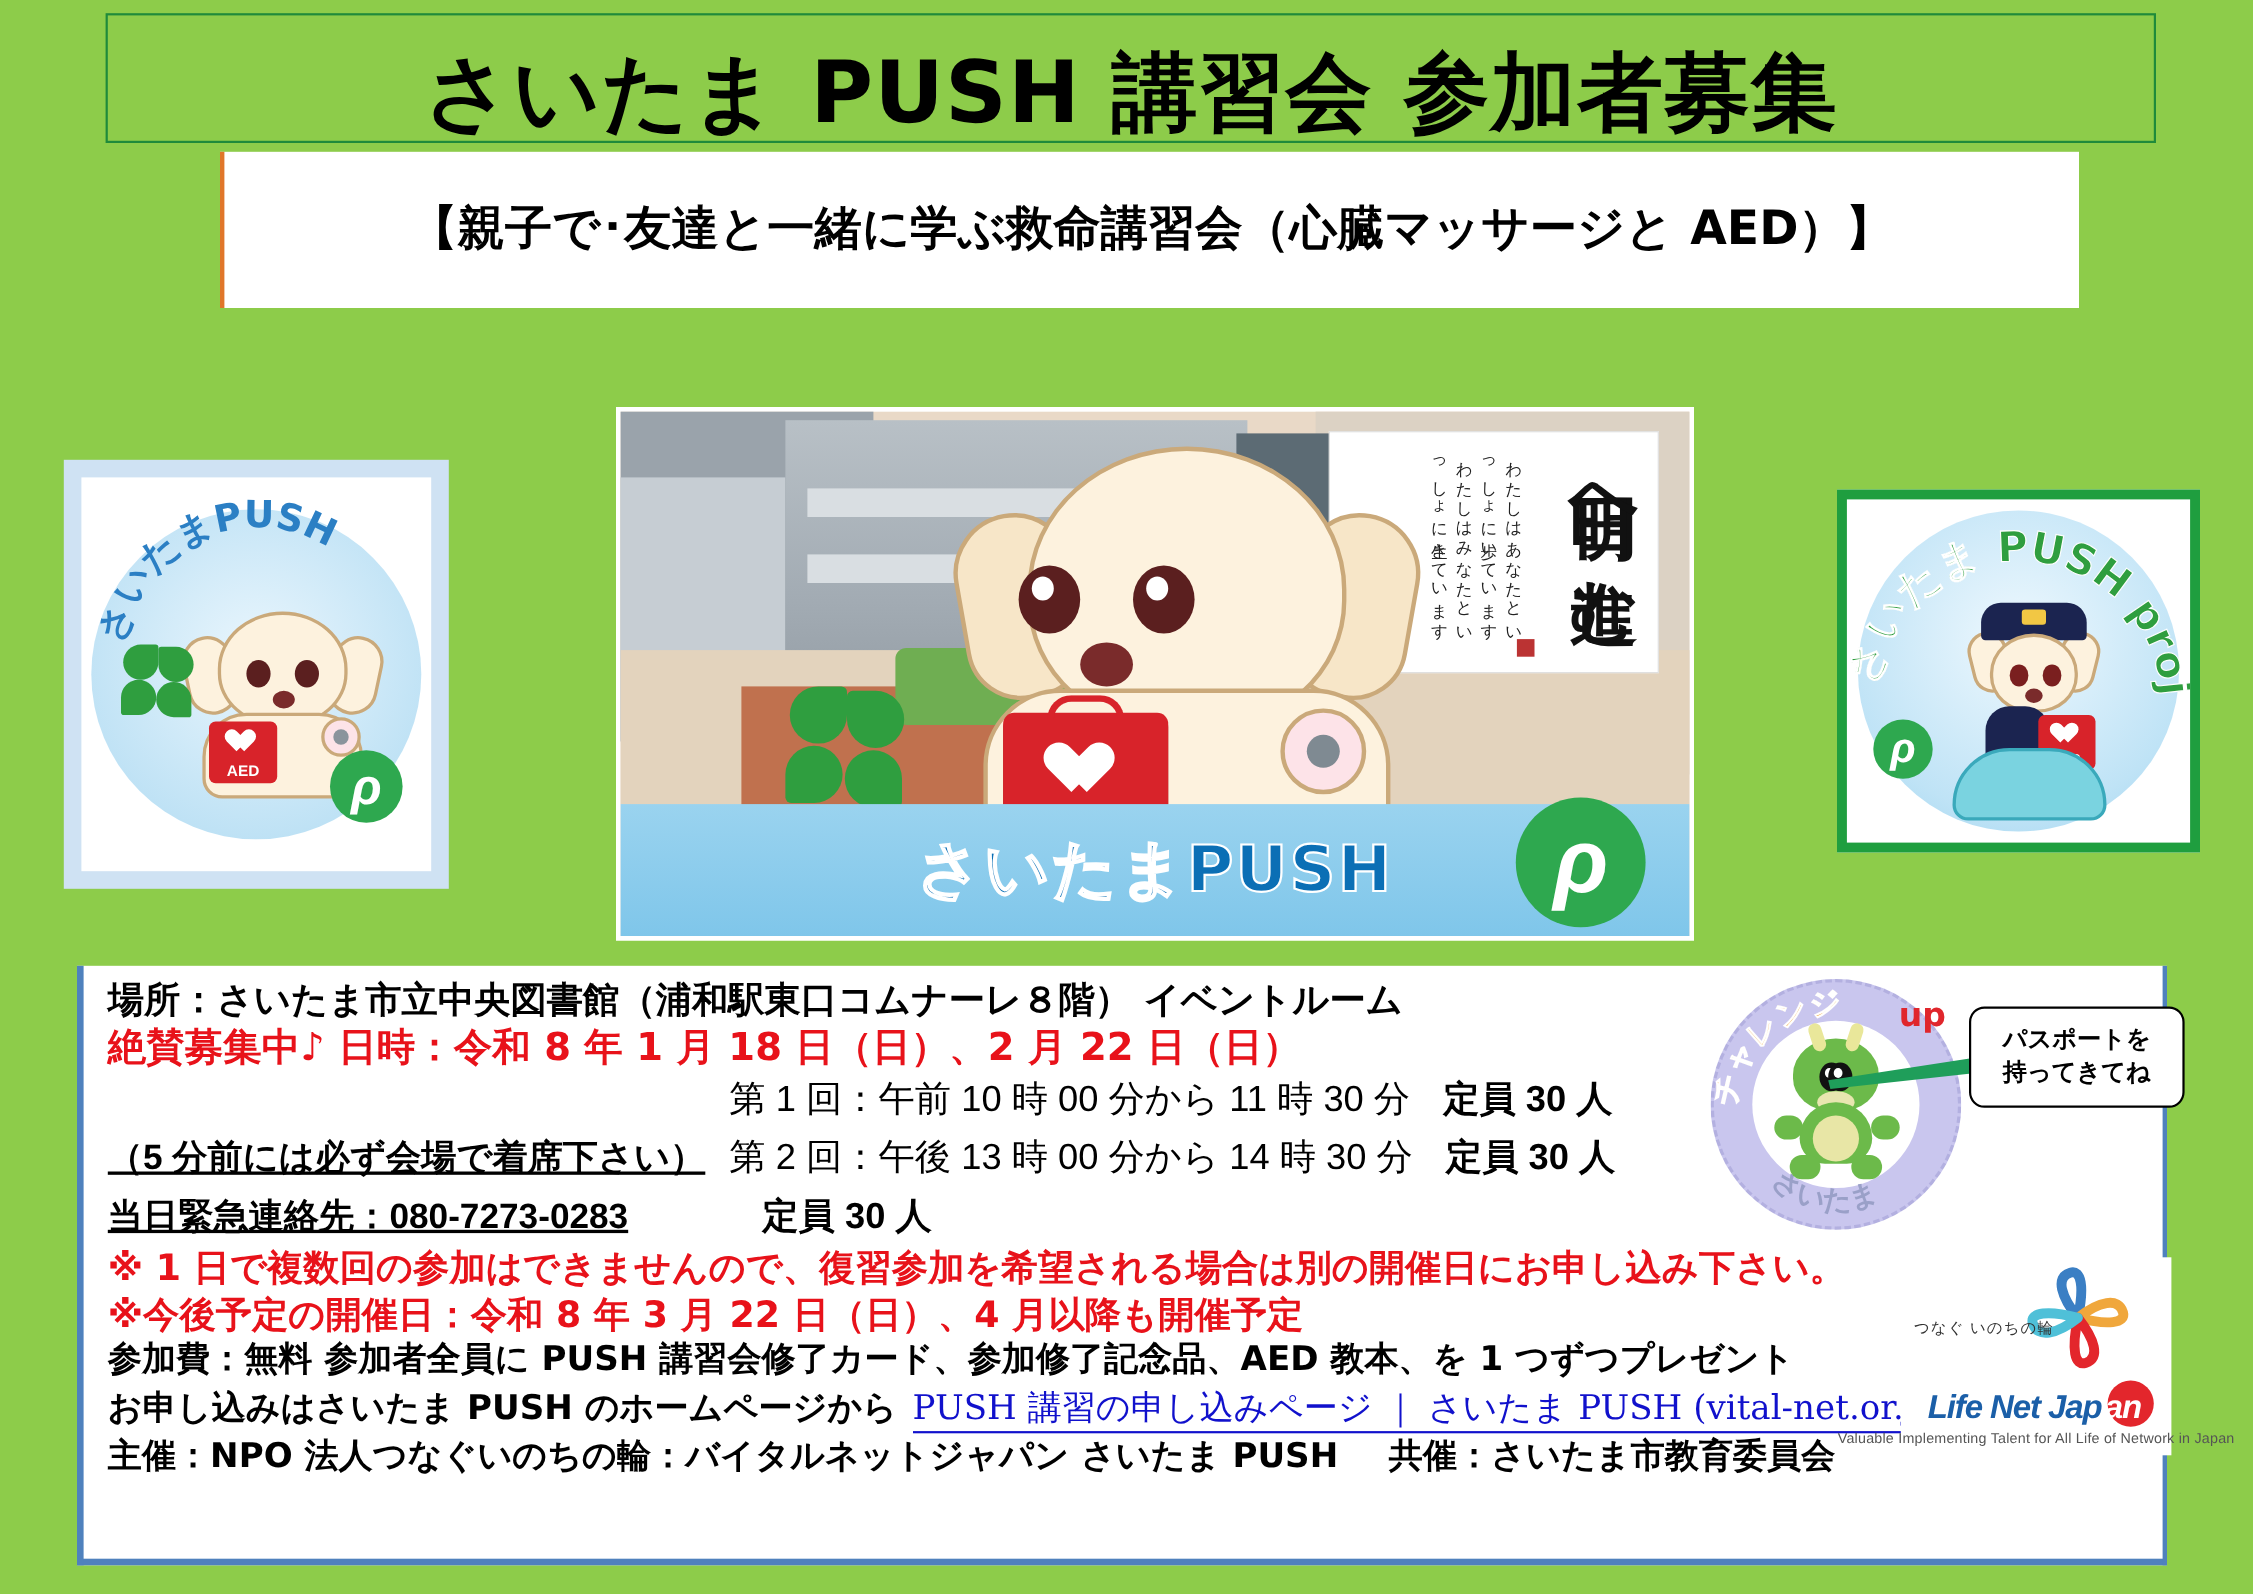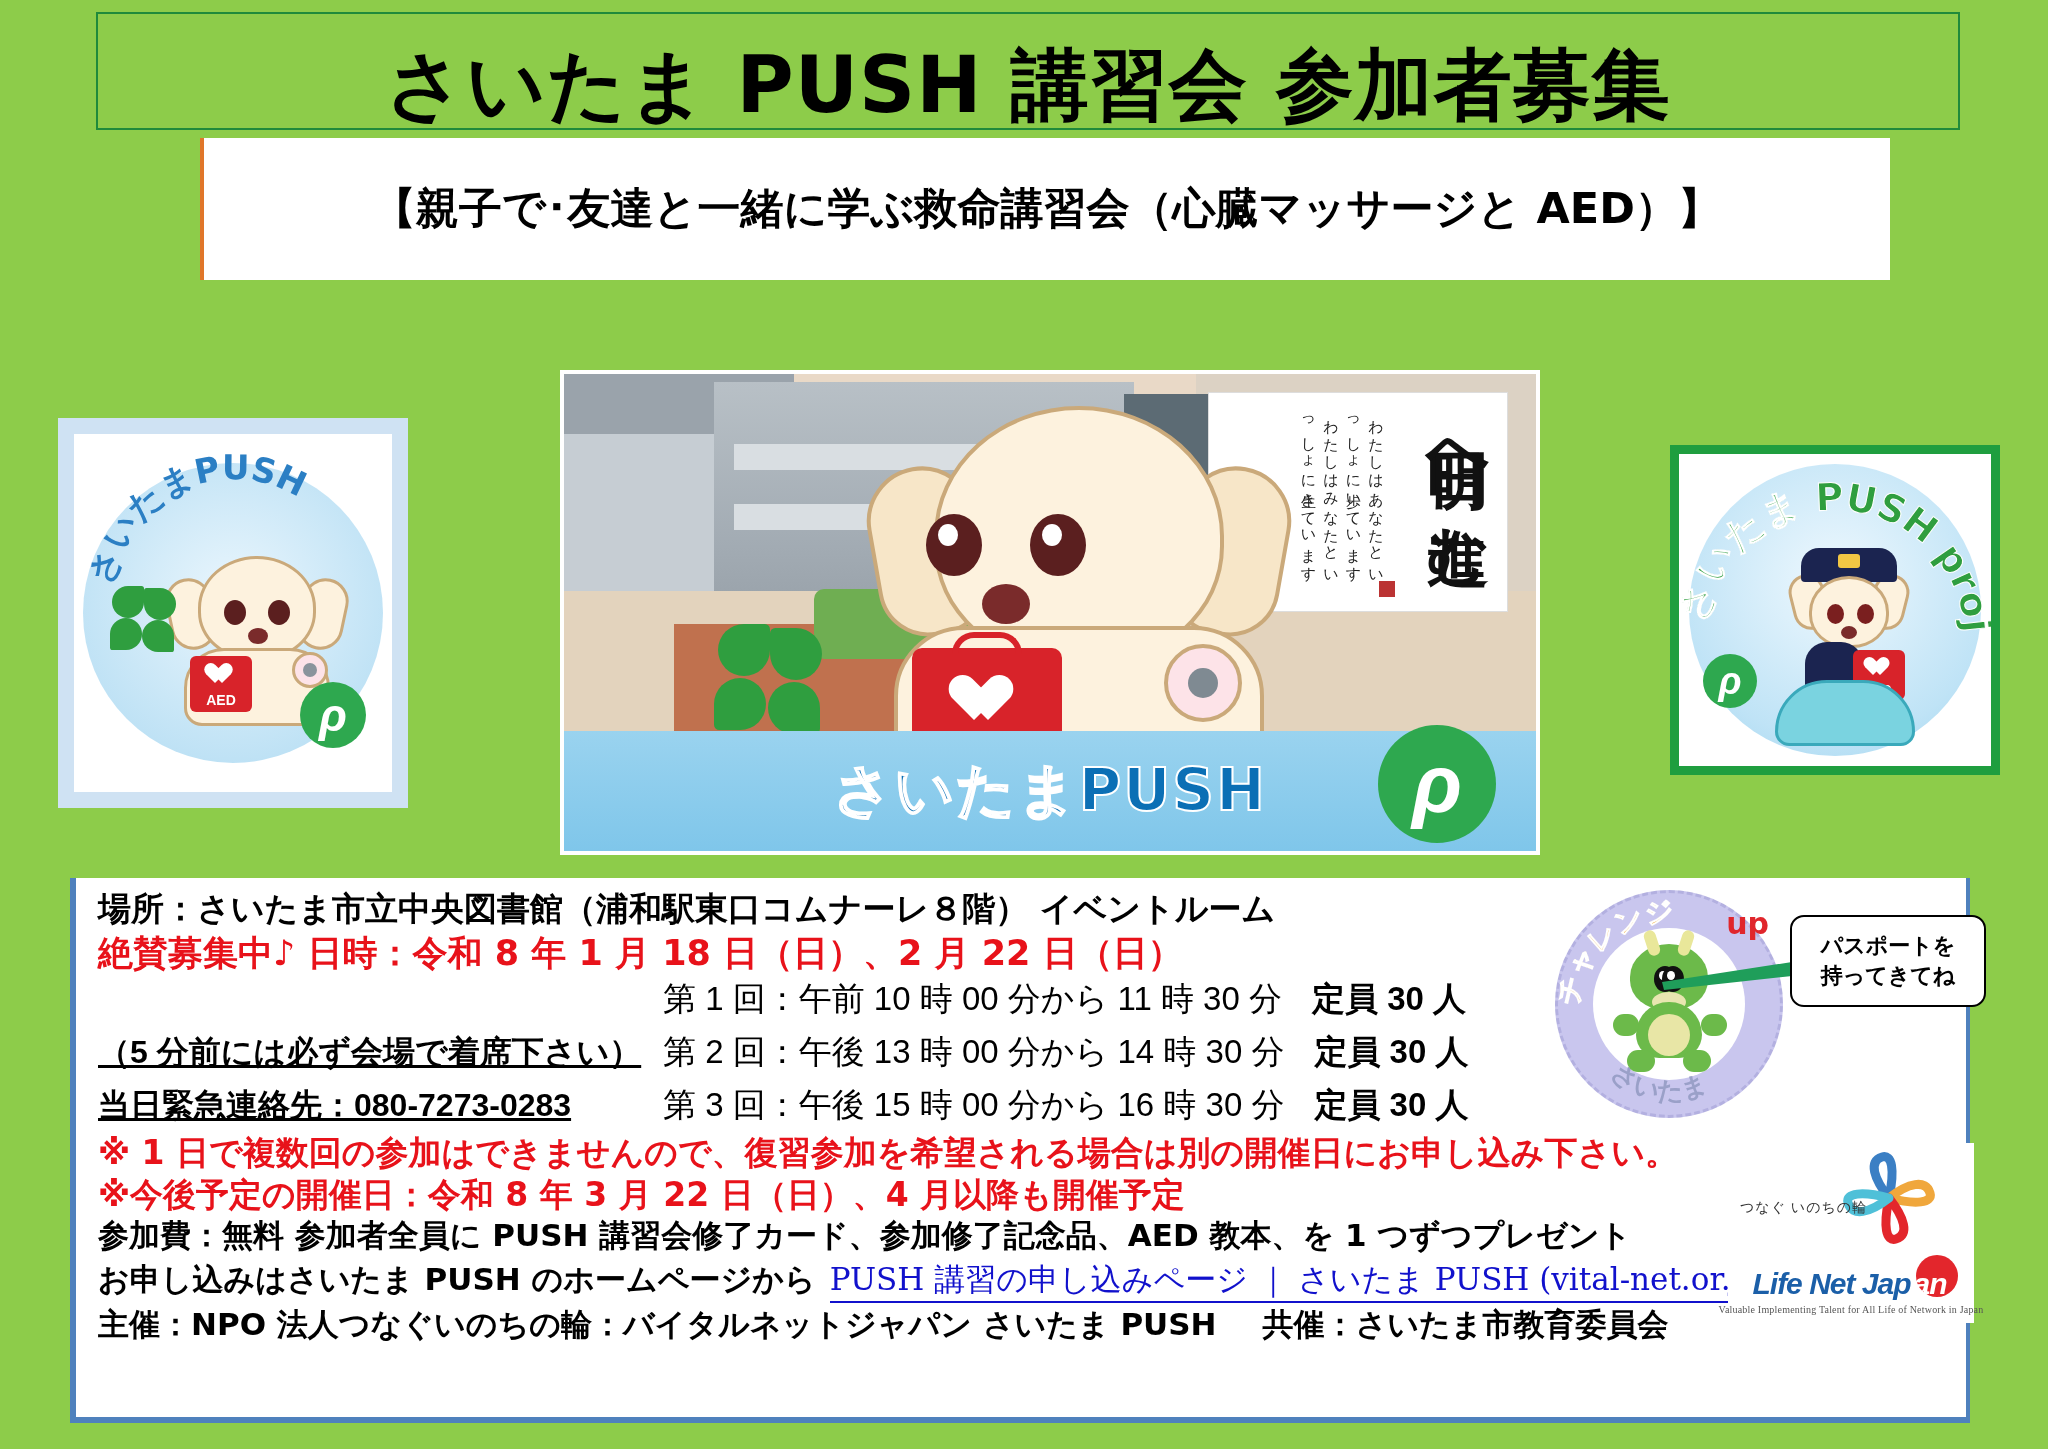--- a/index.html
+++ b/index.html
@@ -231,21 +231,21 @@
   .vnj {
     position: absolute; left: 1728px; top: 1143px; width: 246px; height: 180px;
     background: #fff; display: flex; flex-direction: column;
     align-items: center; justify-content: flex-end; padding-bottom: 8px;
   }
   .vnj-clover { position: absolute; right: 34px; top: 6px; width: 102px; height: 98px; }
   .vnj-tagline { position: absolute; left: 12px; top: 56px; font-size: 14px; color: #333; letter-spacing: 1px; white-space: nowrap; }
   .vnj-name { font-size: 30px; font-weight: bold; font-style: italic; color: #1b5fa8; letter-spacing: -1px; white-space: nowrap; margin-bottom: 3px; }
   .vnj-name .an { position: relative; color: #fff; z-index: 2; padding: 0 3px; }
   .vnj-an-dot { position: absolute; right: 16px; bottom: 26px; width: 42px; height: 42px; border-radius: 50%; background: #e3262c; z-index: 1; }
-  .vnj-sub { font-size: 10px; color: #555; white-space: nowrap; letter-spacing: 0.2px; font-family: Liberation Serif, serif; }
+  .vnj-sub { font-size: 13px; color: #555; white-space: nowrap; letter-spacing: 0.2px; }
 </style>
 </head>
 <body>
 
 <div class="title-bar">
   <div class="title-text">さいたま PUSH 講習会  参加者募集</div>
 </div>
 
 <div class="subtitle-box">
   <div class="subtitle-line1">【親子で･友達と一緒に学ぶ救命講習会（心臓マッサージと AED）】</div>
@@ -399,21 +399,20 @@
       <div class="session-main">第 1 回：午前 10 時 00 分から 11 時 30 分</div>
       <div class="session-cap">定員  30 人</div>
     </div>
     <div class="session-row">
       <div class="session-left">（5 分前には必ず会場で着席下さい）</div>
       <div class="session-main">第 2 回：午後 13 時 00 分から 14 時 30 分</div>
       <div class="session-cap">定員  30 人</div>
     </div>
     <div class="session-row">
       <div class="session-left">当日緊急連絡先：080-7273-0283</div>
-      <div class="session-main">第 3 回：午後 15 時 00 分から 16 時 30 分</div>
       <div class="session-cap">定員  30 人</div>
     </div>
   </div>
 
   <div class="warn-block">
     <div class="info-line sz-warn">※ 1 日で複数回の参加はできませんので、復習参加を希望される場合は別の開催日にお申し込み下さい。</div>
     <div class="info-line sz-warn">※今後予定の開催日：令和 8 年 3 月 22 日（日）、4 月以降も開催予定</div>
   </div>
 
   <div class="info-line sz-fee" style="margin-bottom:8px;">参加費：無料  参加者全員に PUSH 講習会修了カード、参加修了記念品、AED 教本、を 1 つずつプレゼント</div>

